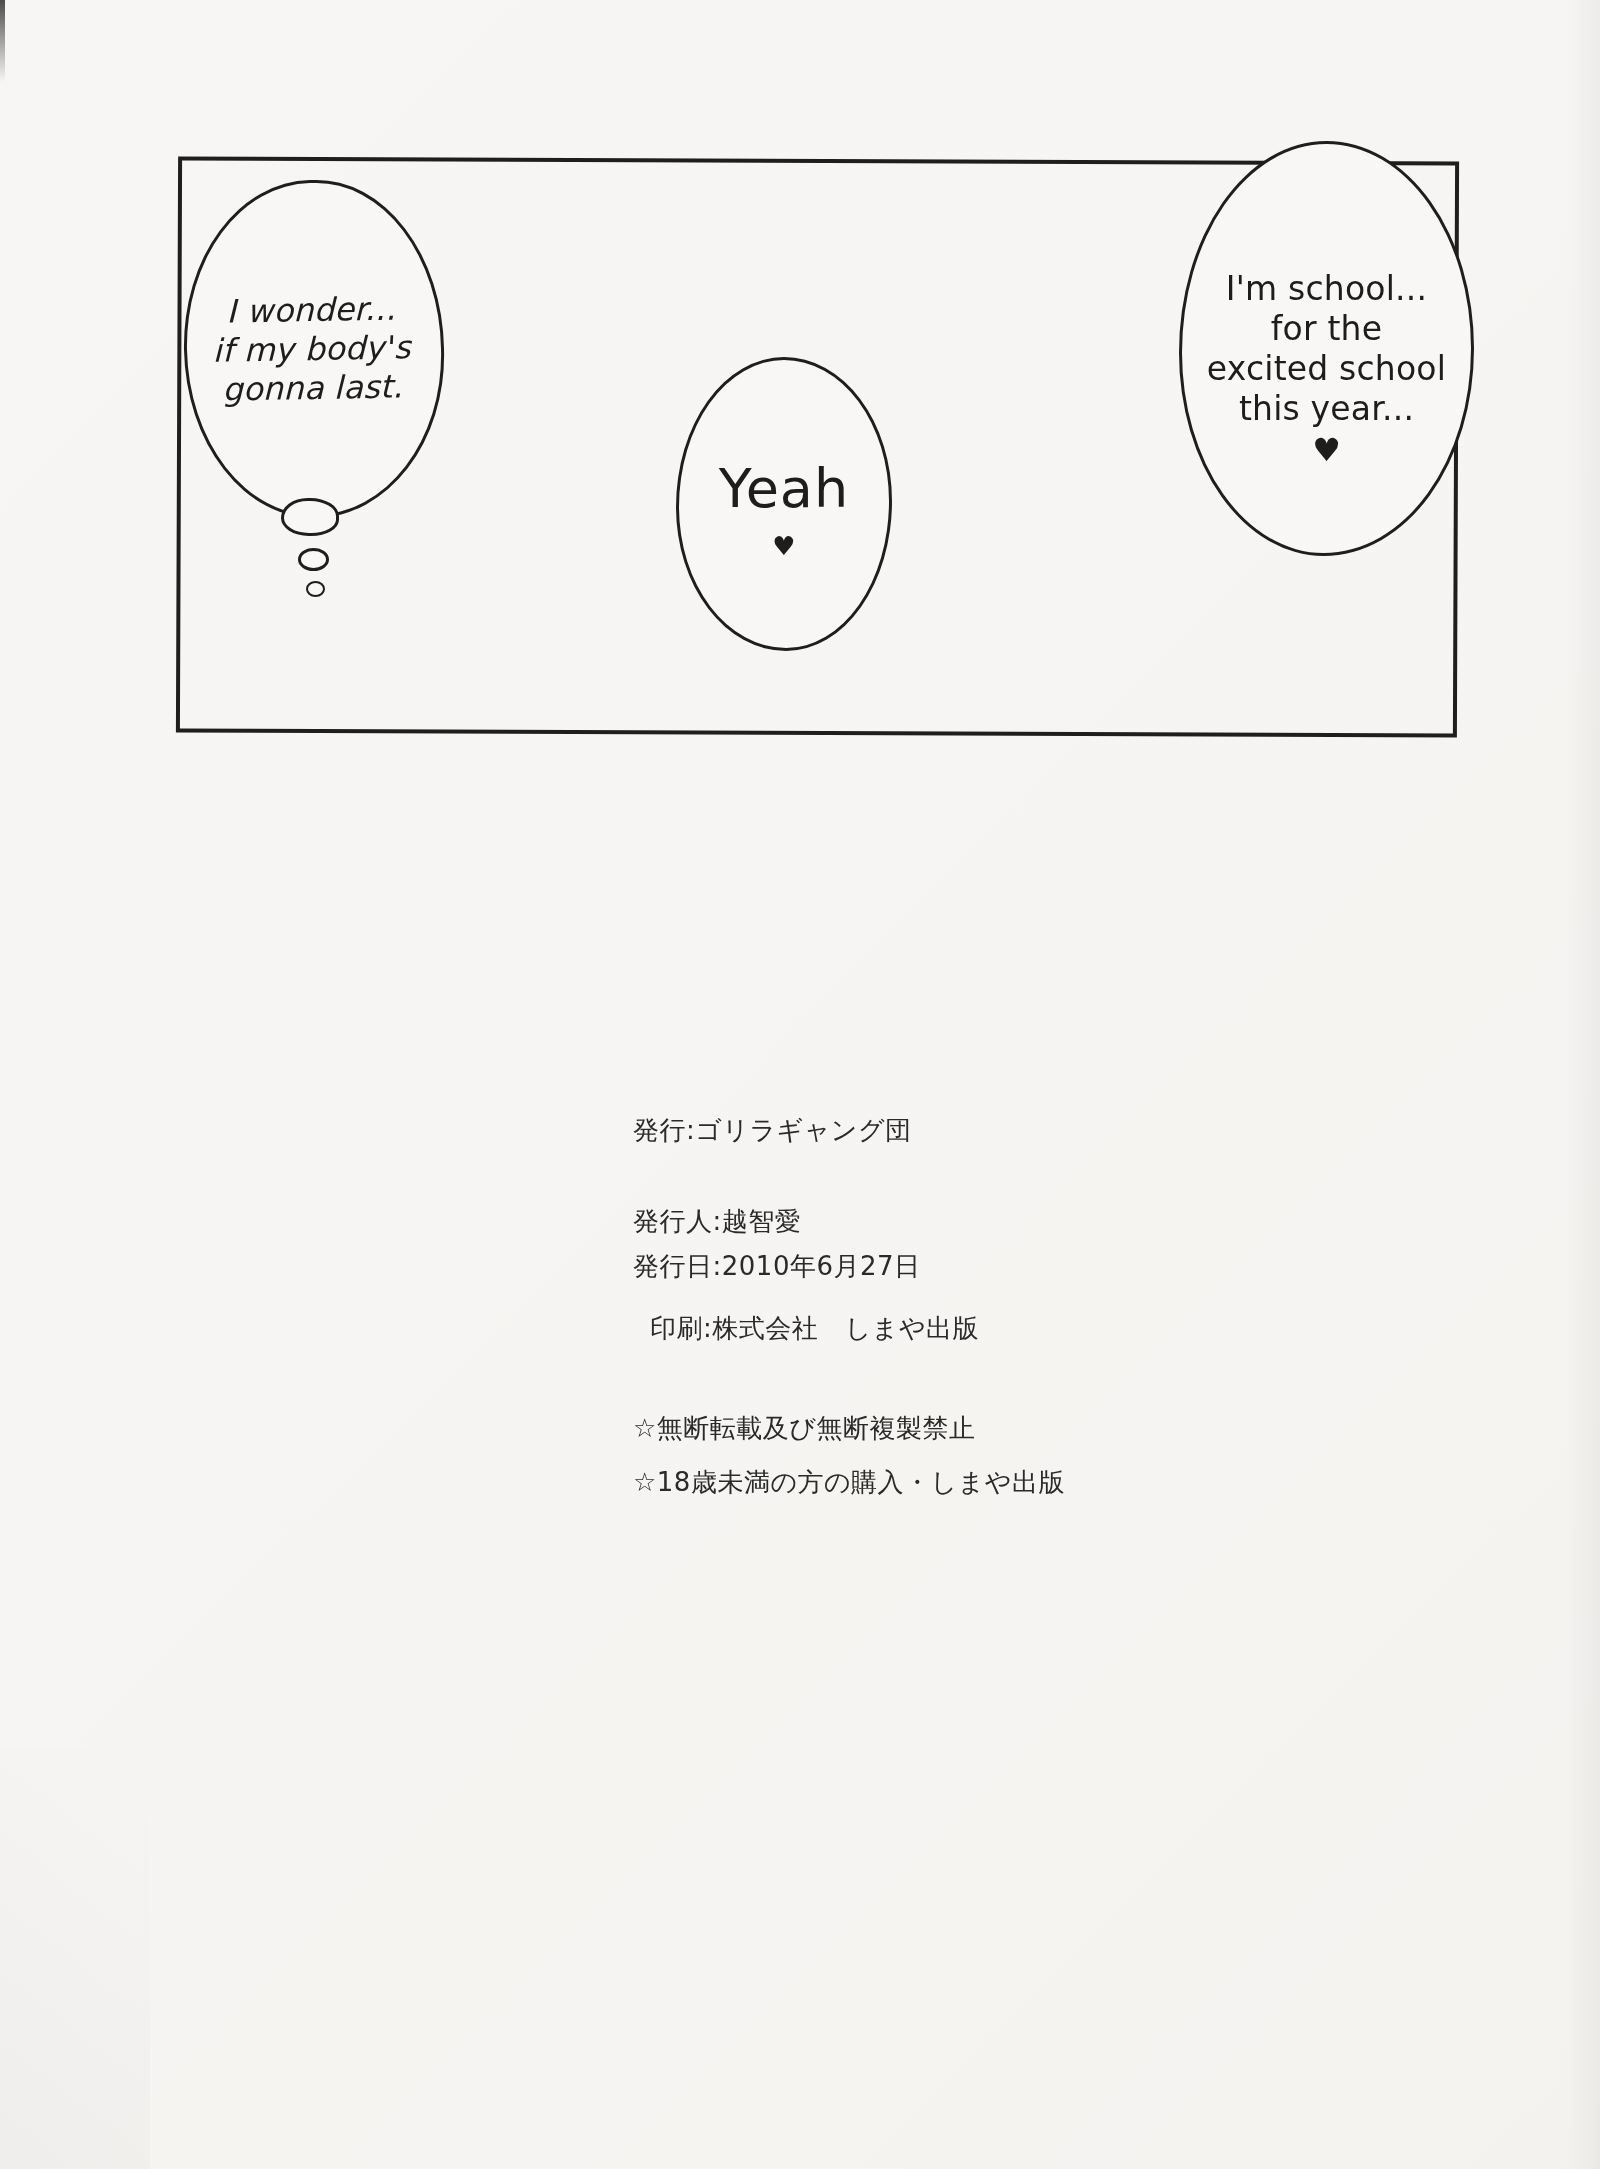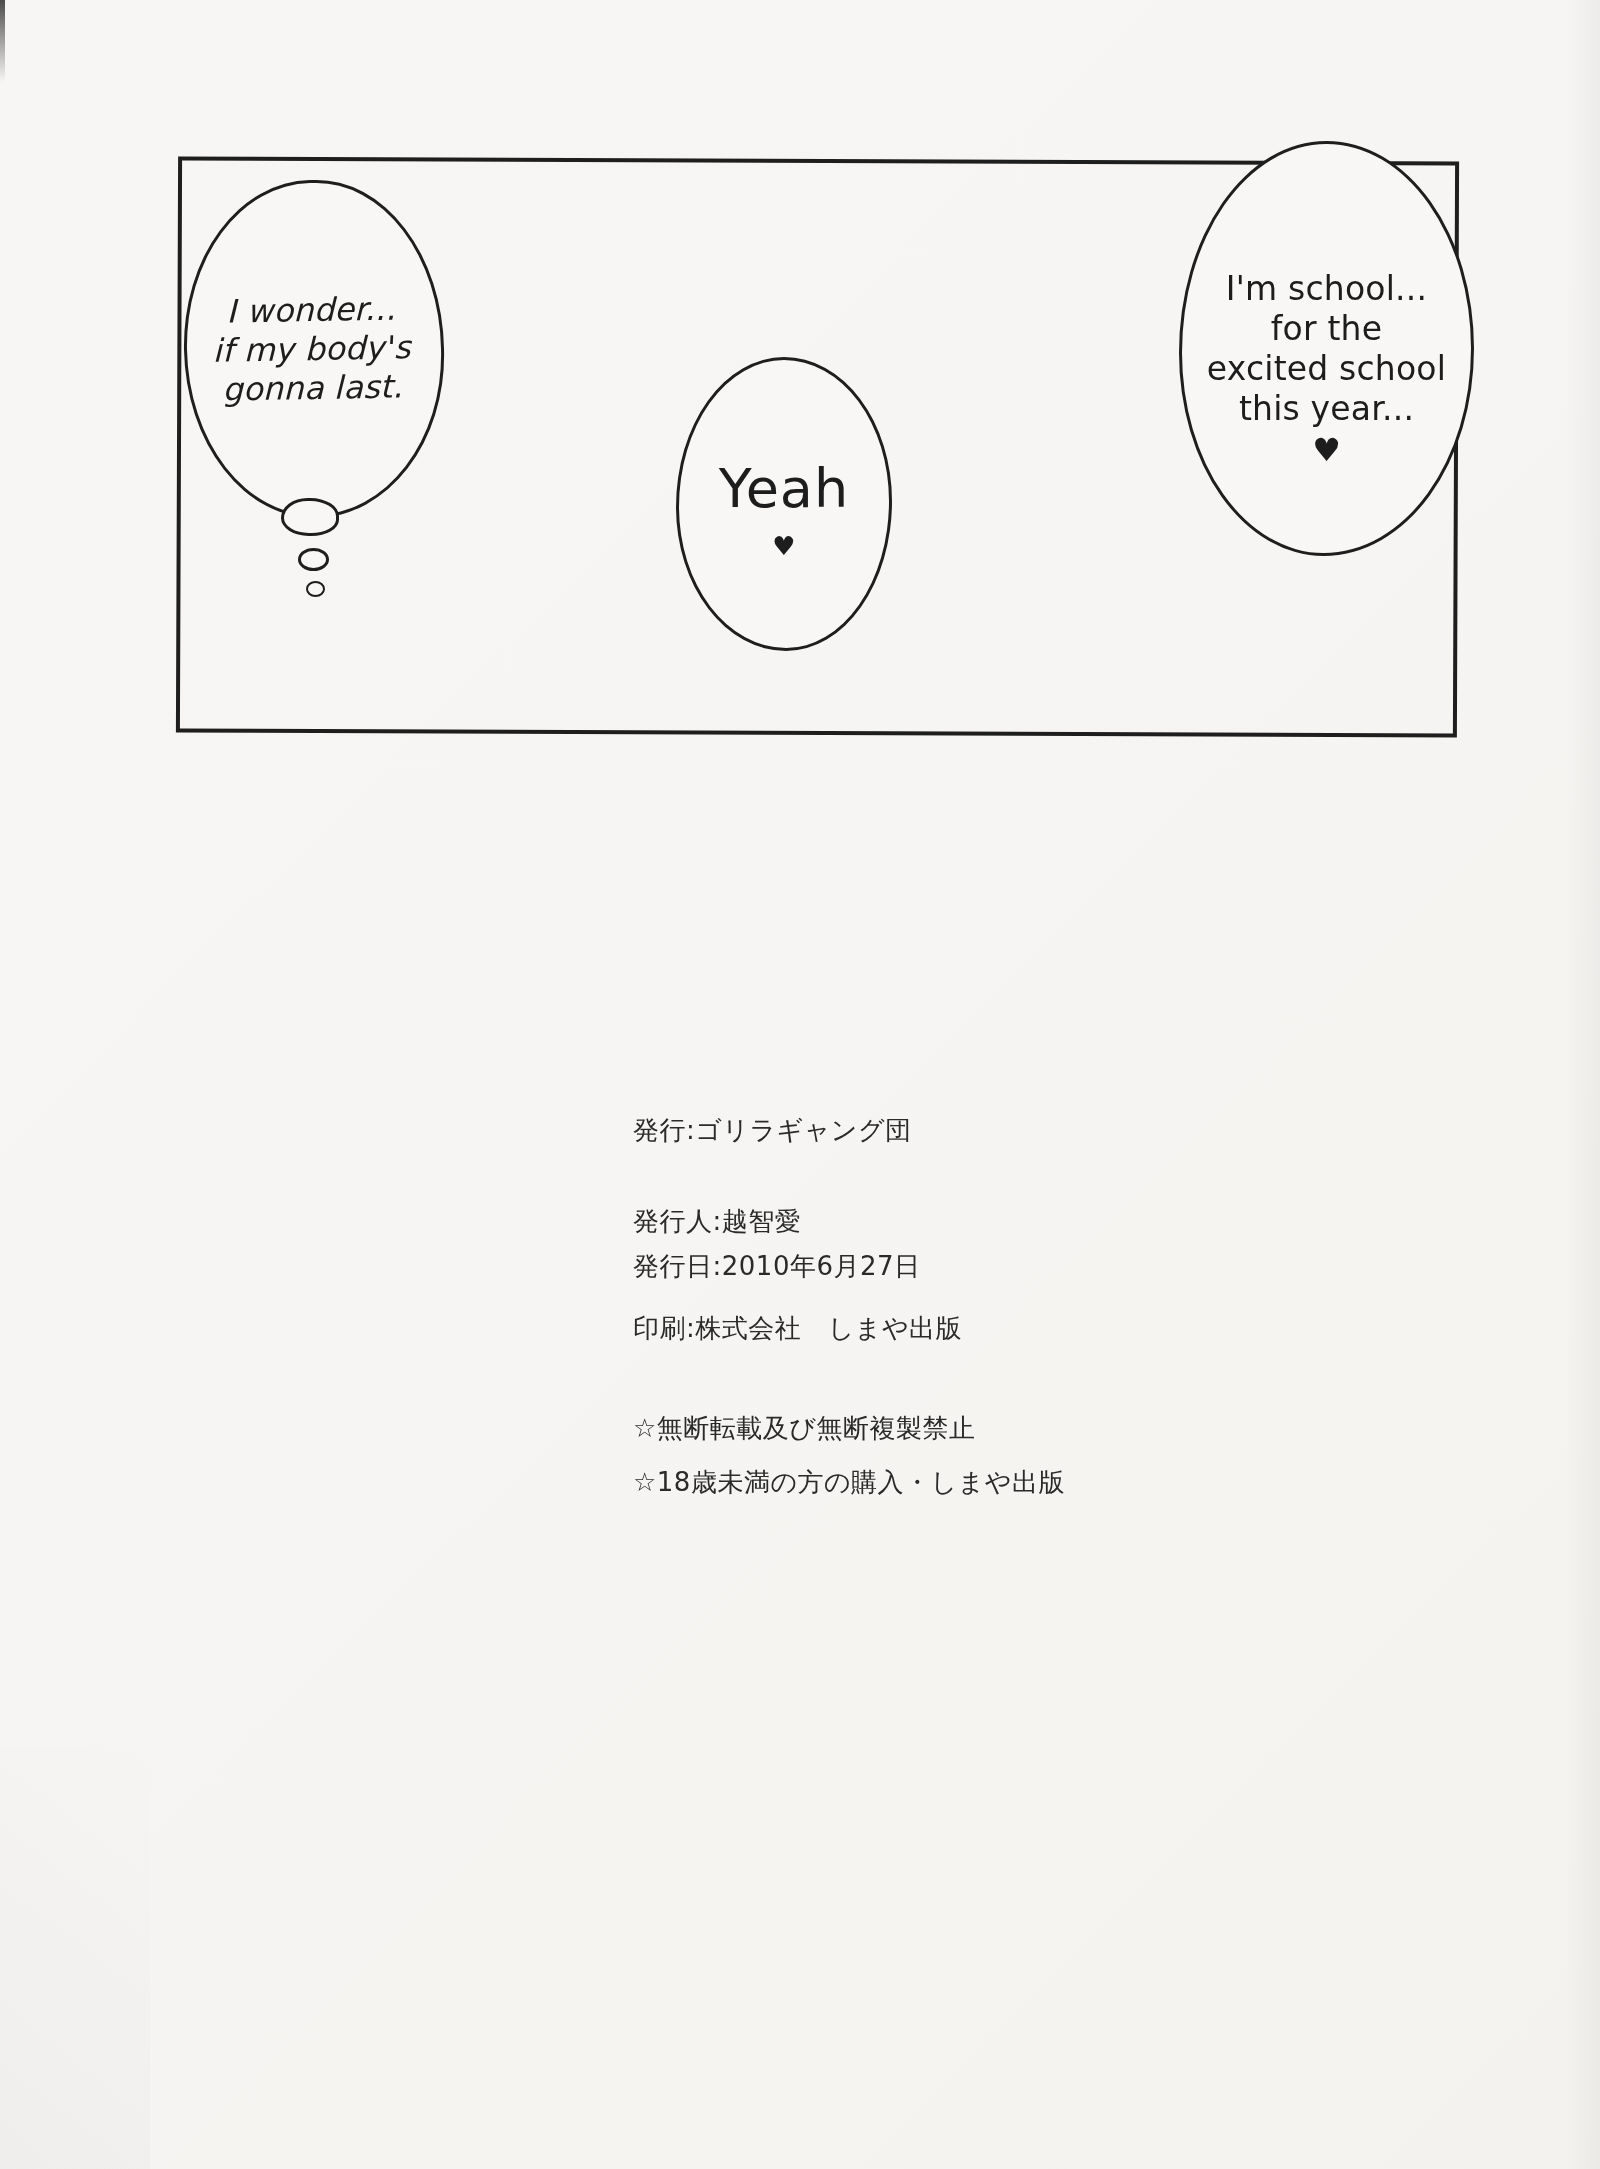--- a/index.html
+++ b/index.html
@@ -125,21 +125,21 @@
     font-size: 26px;
     line-height: 32px;
     letter-spacing: 0.5px;
     color: #2a2a2a;
     white-space: nowrap;
   }
   .l-publisher   { top: 1114px; text-align: center; }
   .l-person      { top: 1169px; margin-top: 36px; }
   .l-date        { top: 1250px; }
   .l-event       { top: 1254px; left: 768px; }
-  .l-printer     { top: 1312px; }
+  .l-printer     { top: 1312px; margin-left: 17px; }
   .l-notice1     { top: 1412px; }
   .l-notice2     { top: 1466px; }
 </style>
 </head>
 <body>
 
 <div class="page">
 
   <div class="scan-streak-top-left"></div>
   <div class="scan-shadow-right"></div>

